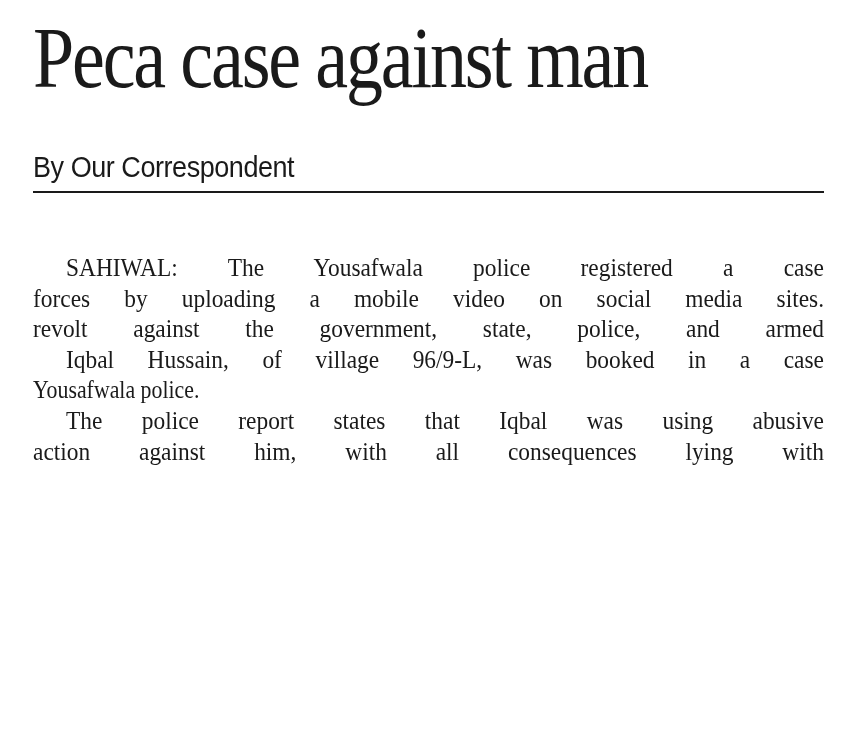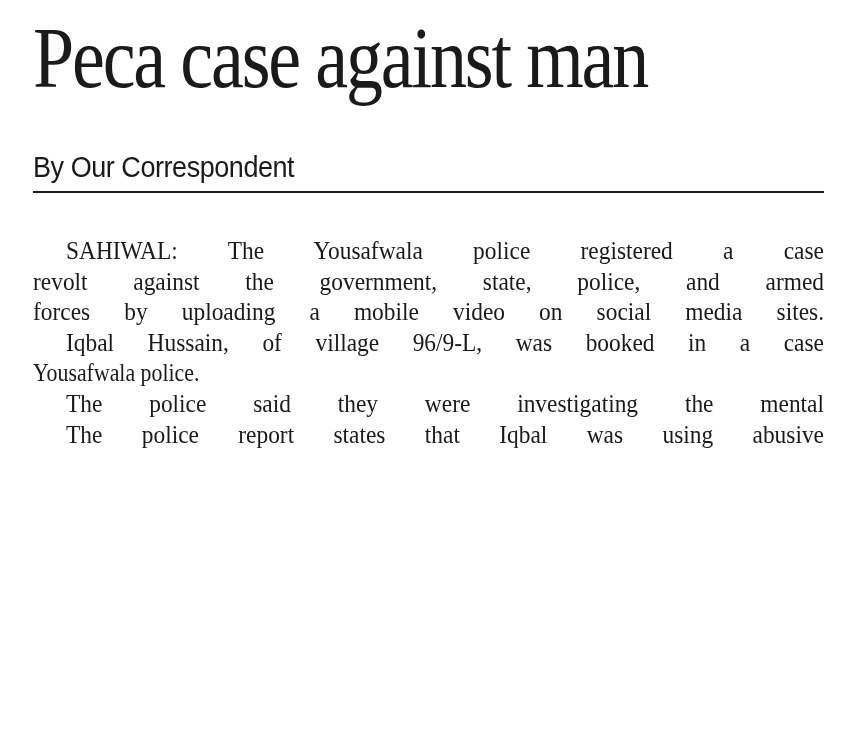--- a/index.html
+++ b/index.html
@@ -15,21 +15,21 @@
     position: absolute; left: 33px; top: 149px;
     font-family: "Liberation Sans", "DejaVu Sans", sans-serif;
     font-size: 30px; line-height: 36px; letter-spacing: -0.5px;
     transform: scaleX(0.9); transform-origin: left top;
     white-space: nowrap;
   }
   .rule {
     position: absolute; left: 33px; top: 191px; width: 791px; height: 2px; background: #1a1a1a;
   }
   .body {
-    position: absolute; left: 33px; top: 236px; width: 791px;
+    position: absolute; left: 33px; top: 253px; width: 791px;
     font-family: "Liberation Serif", "DejaVu Serif", serif;
     font-size: 26px;
   }
   .line {
     display: block; height: 30.6px; line-height: 30.6px;
     text-align: justify; text-align-last: justify; white-space: nowrap;
     overflow: visible;
   }
   .line.last { text-align-last: left; }
   .line.indent { padding-left: 33px; }
@@ -38,26 +38,26 @@
 </head>
 <body>
 
 <h1 class="headline">Peca case against man</h1>
 <div class="byline">By Our Correspondent</div>
 <div class="rule"></div>
 
 <div class="body">
   <div>
     <div class="line indent"><span class="txt" style="width: 842.222px; display: inline-block; transform-origin: left center; transform: scaleX(0.9); text-align: justify; text-align-last: justify; white-space: normal;">SAHIWAL: The Yousafwala police registered a case</span></div>
+    <div class="line"><span class="txt" style="width: 878.889px; display: inline-block; transform-origin: left center; transform: scaleX(0.9); text-align: justify; text-align-last: justify; white-space: normal;">forces by uploading a mobile video on social media sites.</span></div>
     <div class="line"><span class="txt" style="width: 878.889px; display: inline-block; transform-origin: left center; transform: scaleX(0.9); text-align: justify; text-align-last: justify; white-space: normal;">revolt against the government, state, police, and armed</span></div>
-    <div class="line"><span class="txt" style="width: 878.889px; display: inline-block; transform-origin: left center; transform: scaleX(0.9); text-align: justify; text-align-last: justify; white-space: normal;">forces by uploading a mobile video on social media sites.</span></div>
   </div>
   <div>
     <div class="line indent"><span class="txt" style="width: 842.222px; display: inline-block; transform-origin: left center; transform: scaleX(0.9); text-align: justify; text-align-last: justify; white-space: normal;">Iqbal Hussain, of village 96/9-L, was booked in a case</span></div>
     <div class="line last"><span class="txt" style="width: auto; display: inline-block; transform-origin: left center; transform: scaleX(0.84);">Yousafwala police.</span></div>
   </div>
   <div>
-    <div class="line indent"><span class="txt" style="width: 842.222px; display: inline-block; transform-origin: left center; transform: scaleX(0.9); text-align: justify; text-align-last: justify; white-space: normal;">The police said they were investigating the mental</span></div>
   </div>
   <div>
     <div class="line indent"><span class="txt" style="width: 842.222px; display: inline-block; transform-origin: left center; transform: scaleX(0.9); text-align: justify; text-align-last: justify; white-space: normal;">The police report states that Iqbal was using abusive</span></div>
+    <div class="line"><span class="txt" style="width: 878.889px; display: inline-block; transform-origin: left center; transform: scaleX(0.9); text-align: justify; text-align-last: justify; white-space: normal;">action against him, with all consequences lying with</span></div>
   </div>
 </div>
 
 </body></html>

